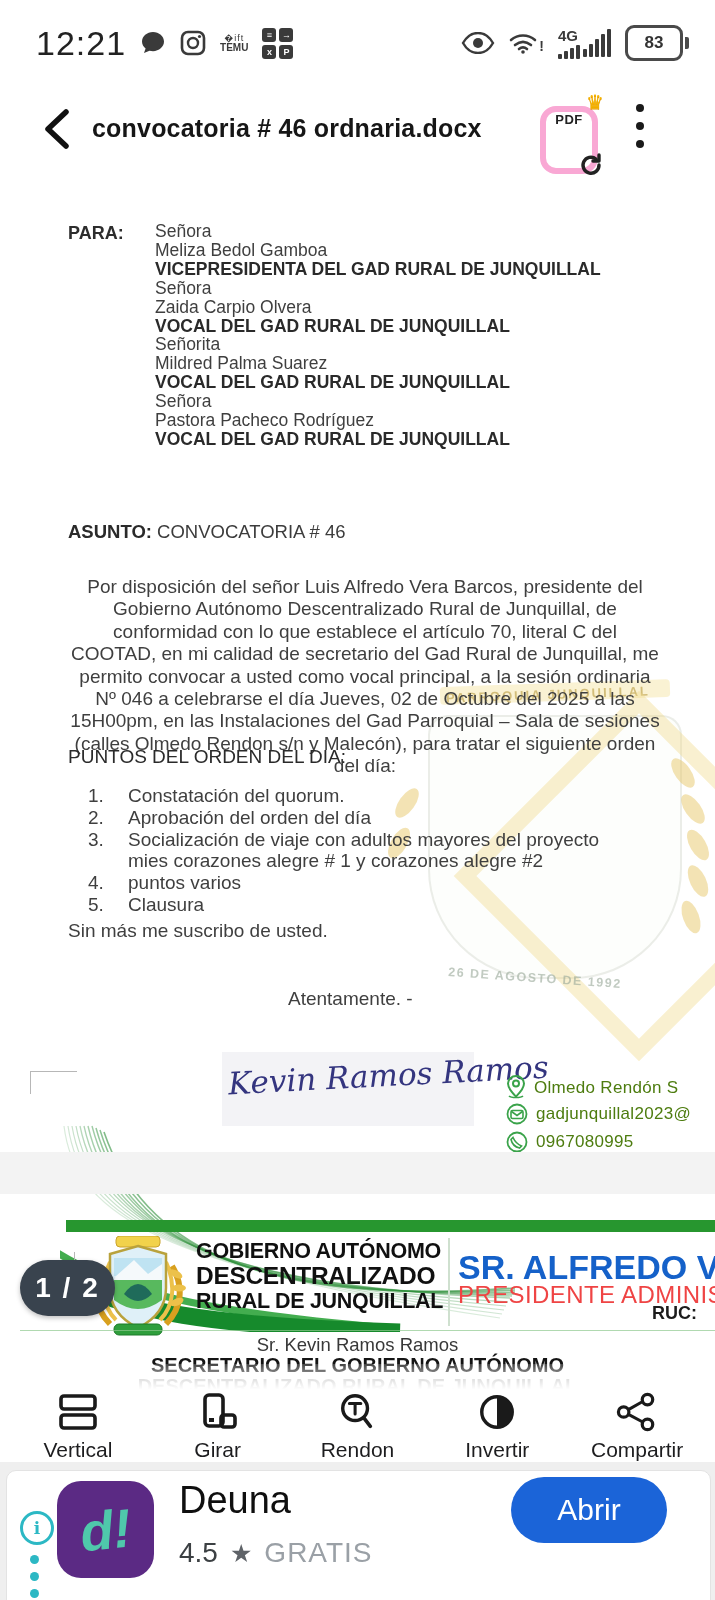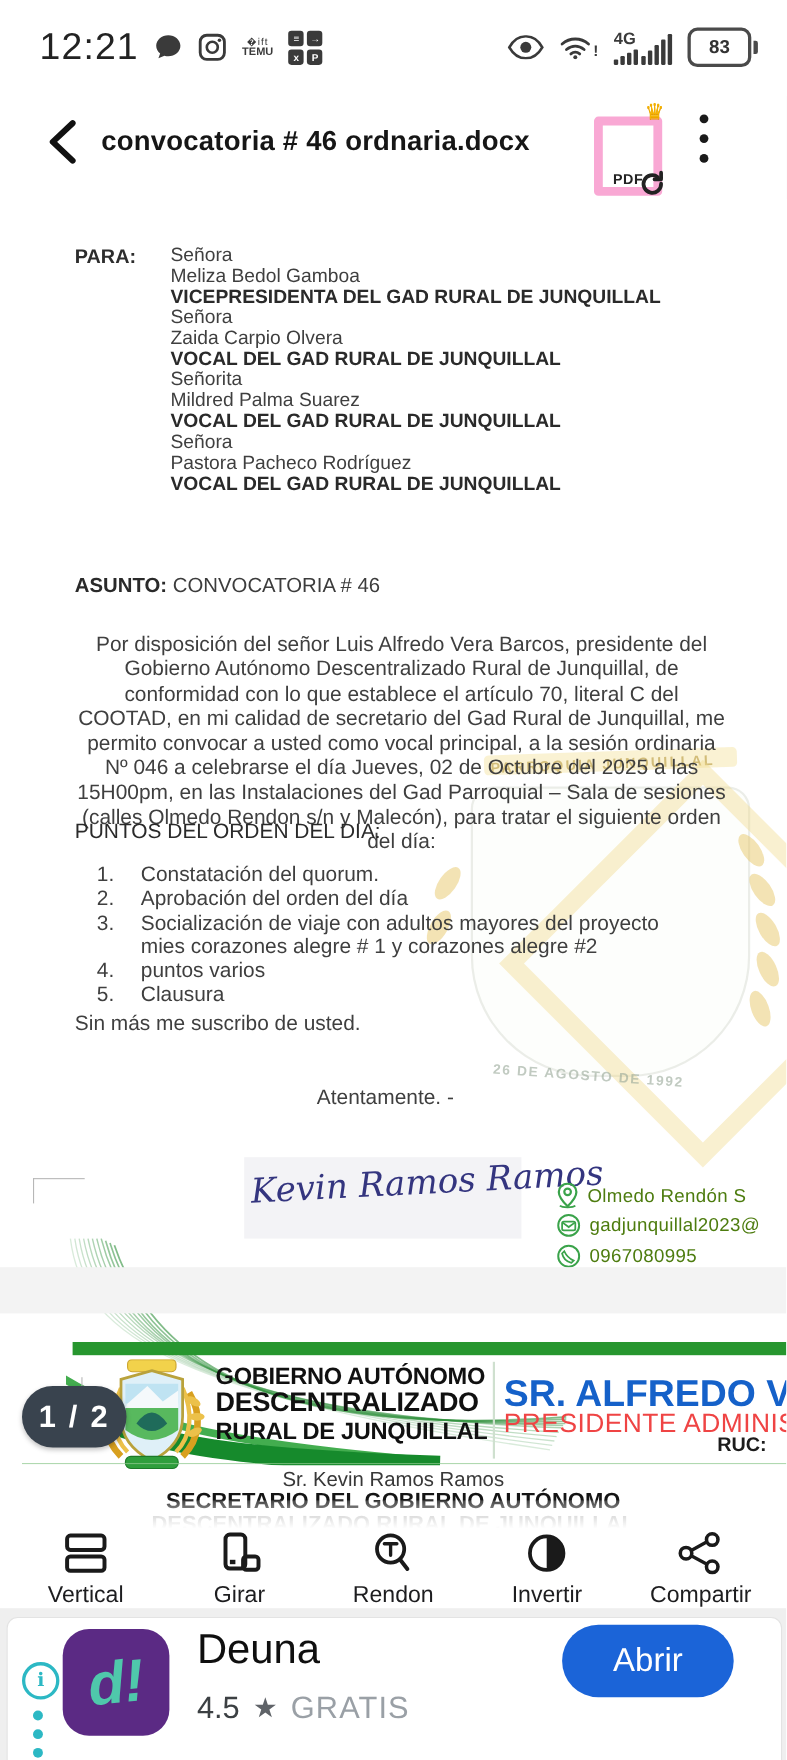--- a/index.html
+++ b/index.html
@@ -25,22 +25,22 @@
   .battery{display:flex;align-items:center;}
   .batt-body{width:52px;height:30px;border:3px solid #4a4a4a;border-radius:9px;display:flex;
              align-items:center;justify-content:center;font-size:17px;font-weight:700;color:#333;}
   .batt-nub{width:4px;height:12px;background:#4a4a4a;border-radius:0 2px 2px 0;margin-left:2px;}
 
   
   #header{left:0;top:86px;width:715px;height:94px;background:#fff;box-shadow:0 1px 0 #ededed;}
   #back-btn{left:40px;top:108px;}
   #doc-title{left:92px;top:114px;font-size:25px;font-weight:700;color:#161616;letter-spacing:.2px;}
   #pdf-btn{left:534px;top:96px;width:66px;height:74px;}
-  .pdf-box{position:absolute;left:6px;top:10px;width:46px;height:56px;border:8px solid #f9a8d4;
-           border-radius:4px;display:flex;align-items:flex-end;justify-content:center;}
+  .pdf-box{position:absolute;left:6px;top:10px;width:46px;height:56px;border:6px solid #f9a8d4;
+           border-radius:16px;display:flex;align-items:flex-start;justify-content:center;}
   .pdf-txt{font-size:13px;font-weight:800;color:#222;letter-spacing:.5px;}
   .crown{position:absolute;right:-4px;top:-4px;font-size:20px;color:#f5b301;line-height:1;
          text-shadow:0 1px 0 #e09600;}
   #menu-dots{left:636px;top:104px;width:10px;}
   #menu-dots i{display:block;width:8px;height:8px;border-radius:50%;background:#1a1a1a;margin:0 0 10px 0;}
 
   
   #page{left:0;top:180px;width:715px;height:1212px;background:#fff;}
   .doc{font-size:19px;line-height:22.4px;color:#3f3f3f;}
   .b{font-weight:700;color:#2a2a2a;}
@@ -171,21 +171,21 @@
       </span>
       <span style="display:flex;align-items:flex-end;gap:2px">
         <svg width="28" height="22" viewBox="0 0 28 22">
             <path d="M2 8c7-6 17-6 24 0" fill="none" stroke="#3a3a3a" stroke-width="2.6" stroke-linecap="round"></path>
             <path d="M6 13c5-4 11-4 16 0" fill="none" stroke="#3a3a3a" stroke-width="2.6" stroke-linecap="round"></path>
             <path d="M10 17c2.5-2 5.5-2 8 0" fill="none" stroke="#3a3a3a" stroke-width="2.6" stroke-linecap="round"></path>
             <circle cx="14" cy="20" r="1.8" fill="#3a3a3a"></circle>
           </svg>
         <b style="font-size:14px;color:#3a3a3a">!</b>
       </span>
-      <span style="display:flex;align-items:flex-end;gap:3px">
+      <span style="display:flex;align-items:center;gap:3px">
         <span style="display:flex;flex-direction:column;align-items:flex-start;gap:2px">
           <span class="net-4g">4G</span>
           <span class="sig-bars">
               <i style="height:5px"></i>
               <i style="height:8px"></i>
               <i style="height:11px"></i>
               <i style="height:14px"></i>
             </span>
         </span>
         <span class="sig-bars">

